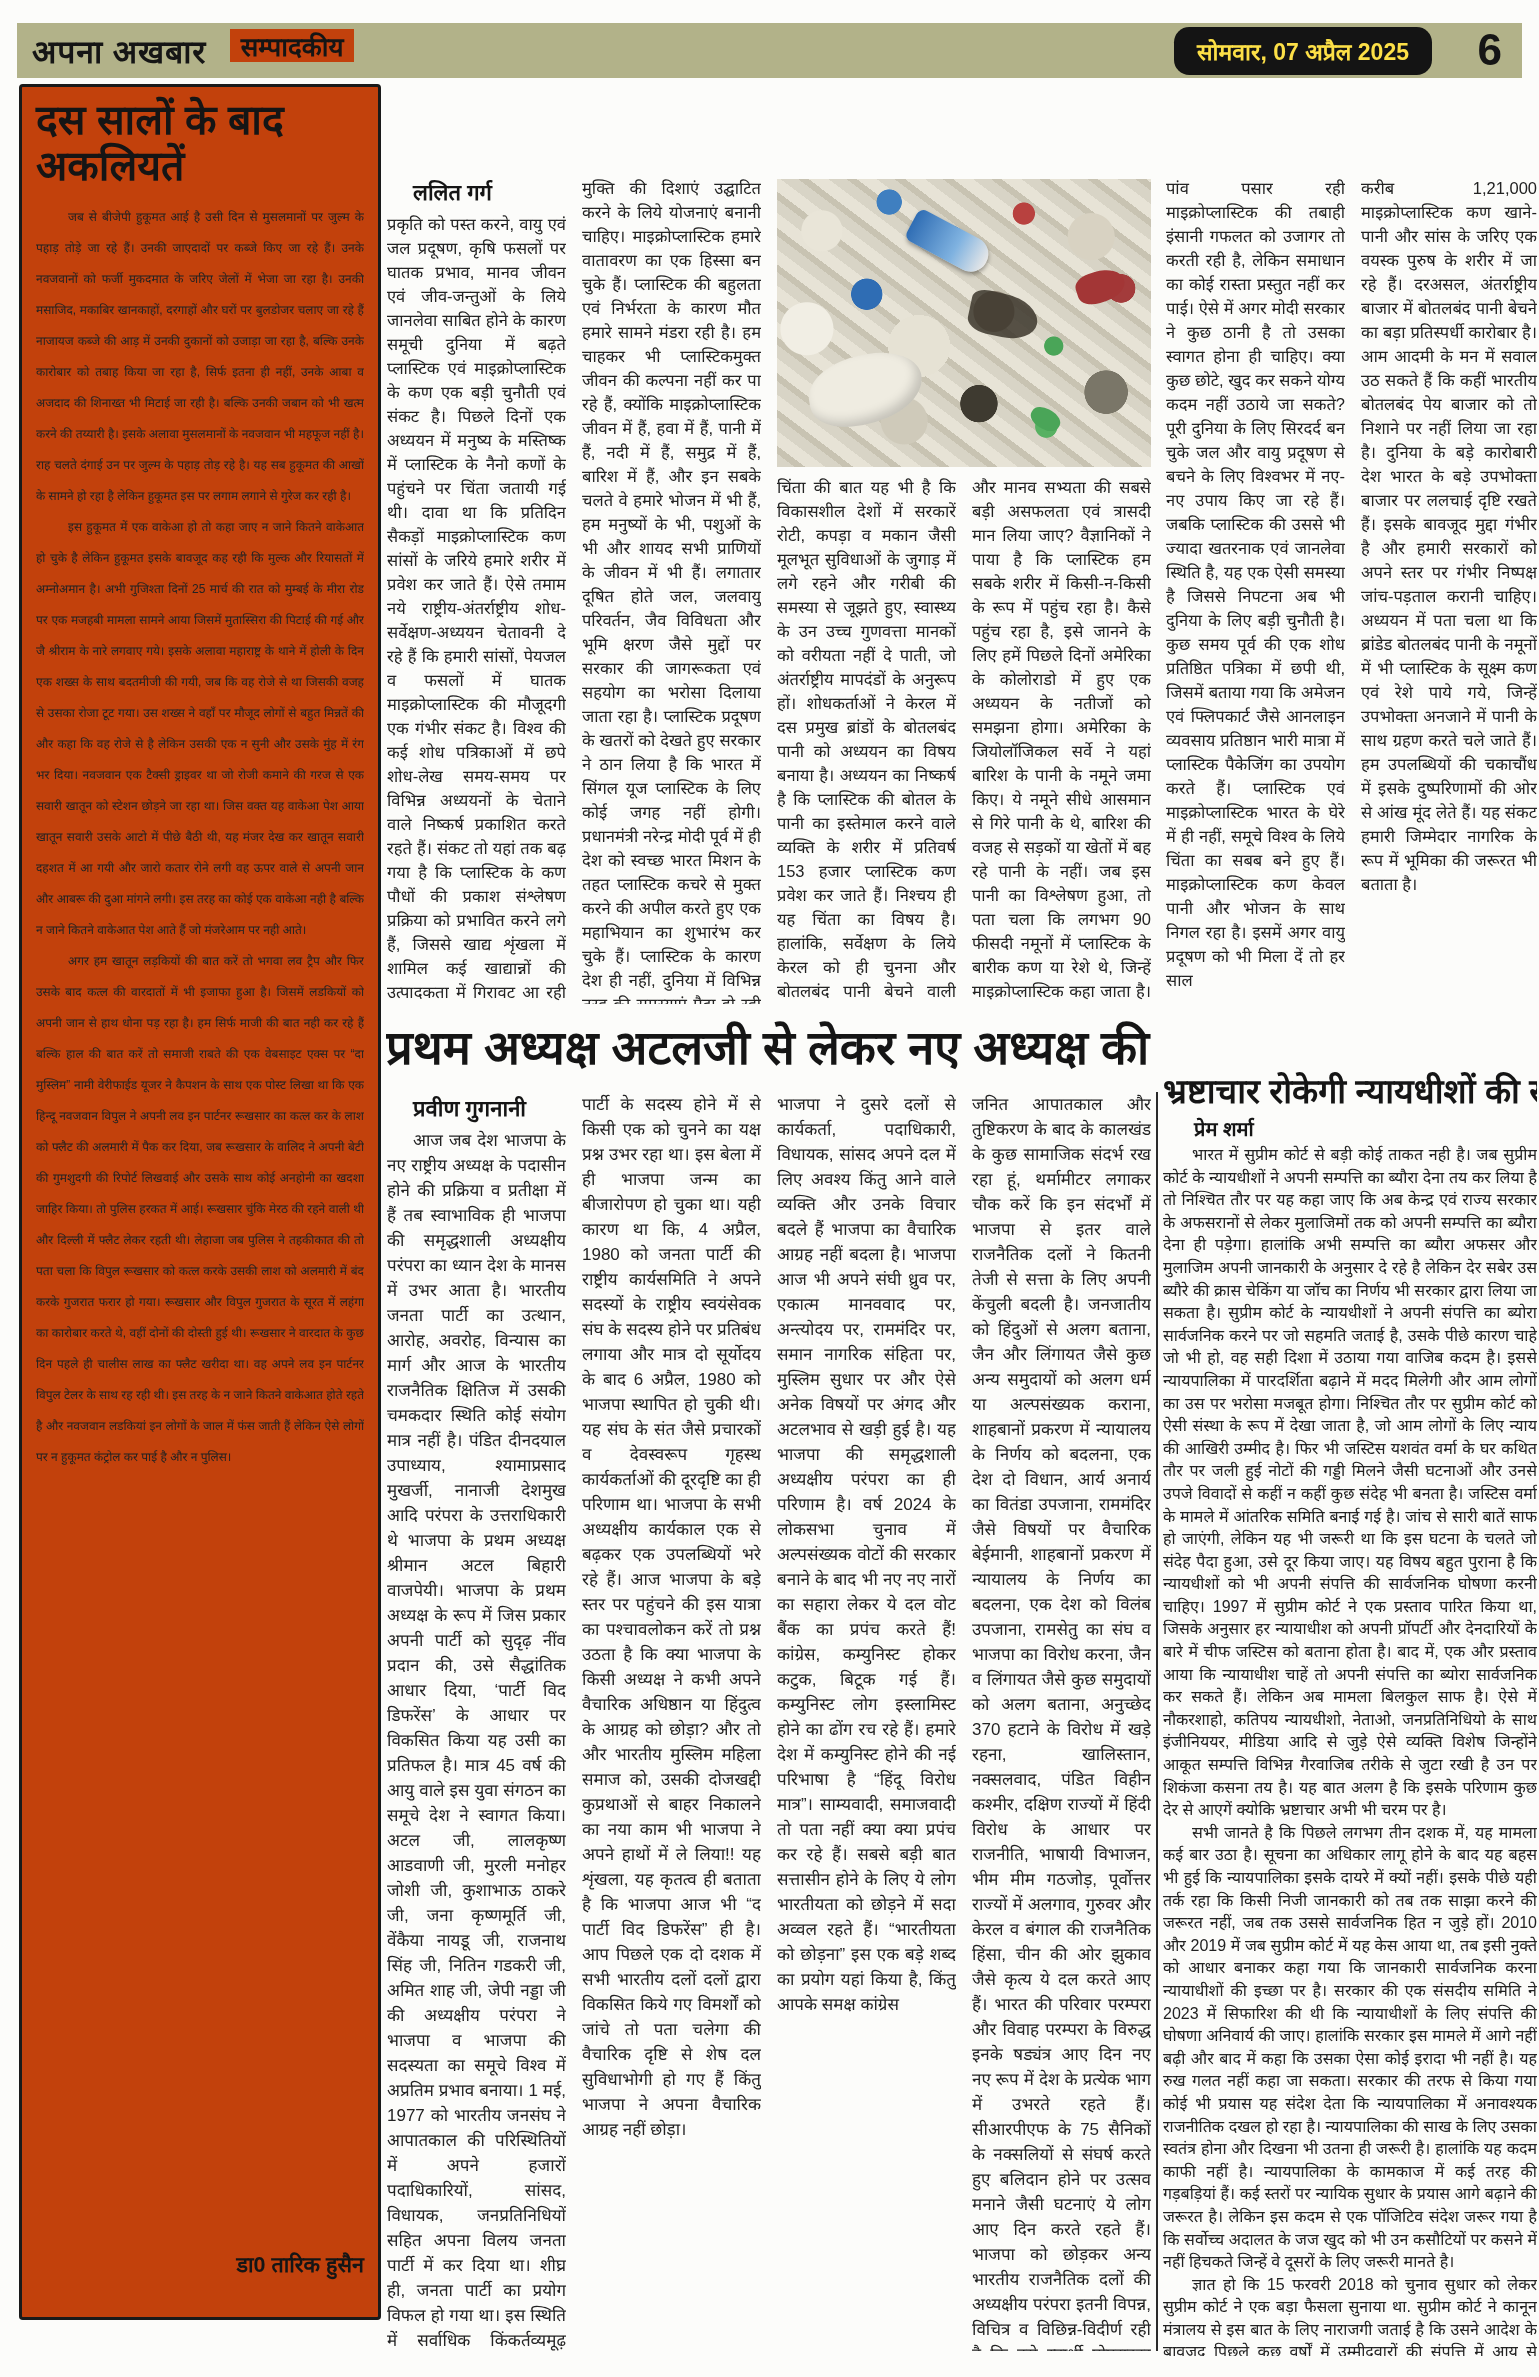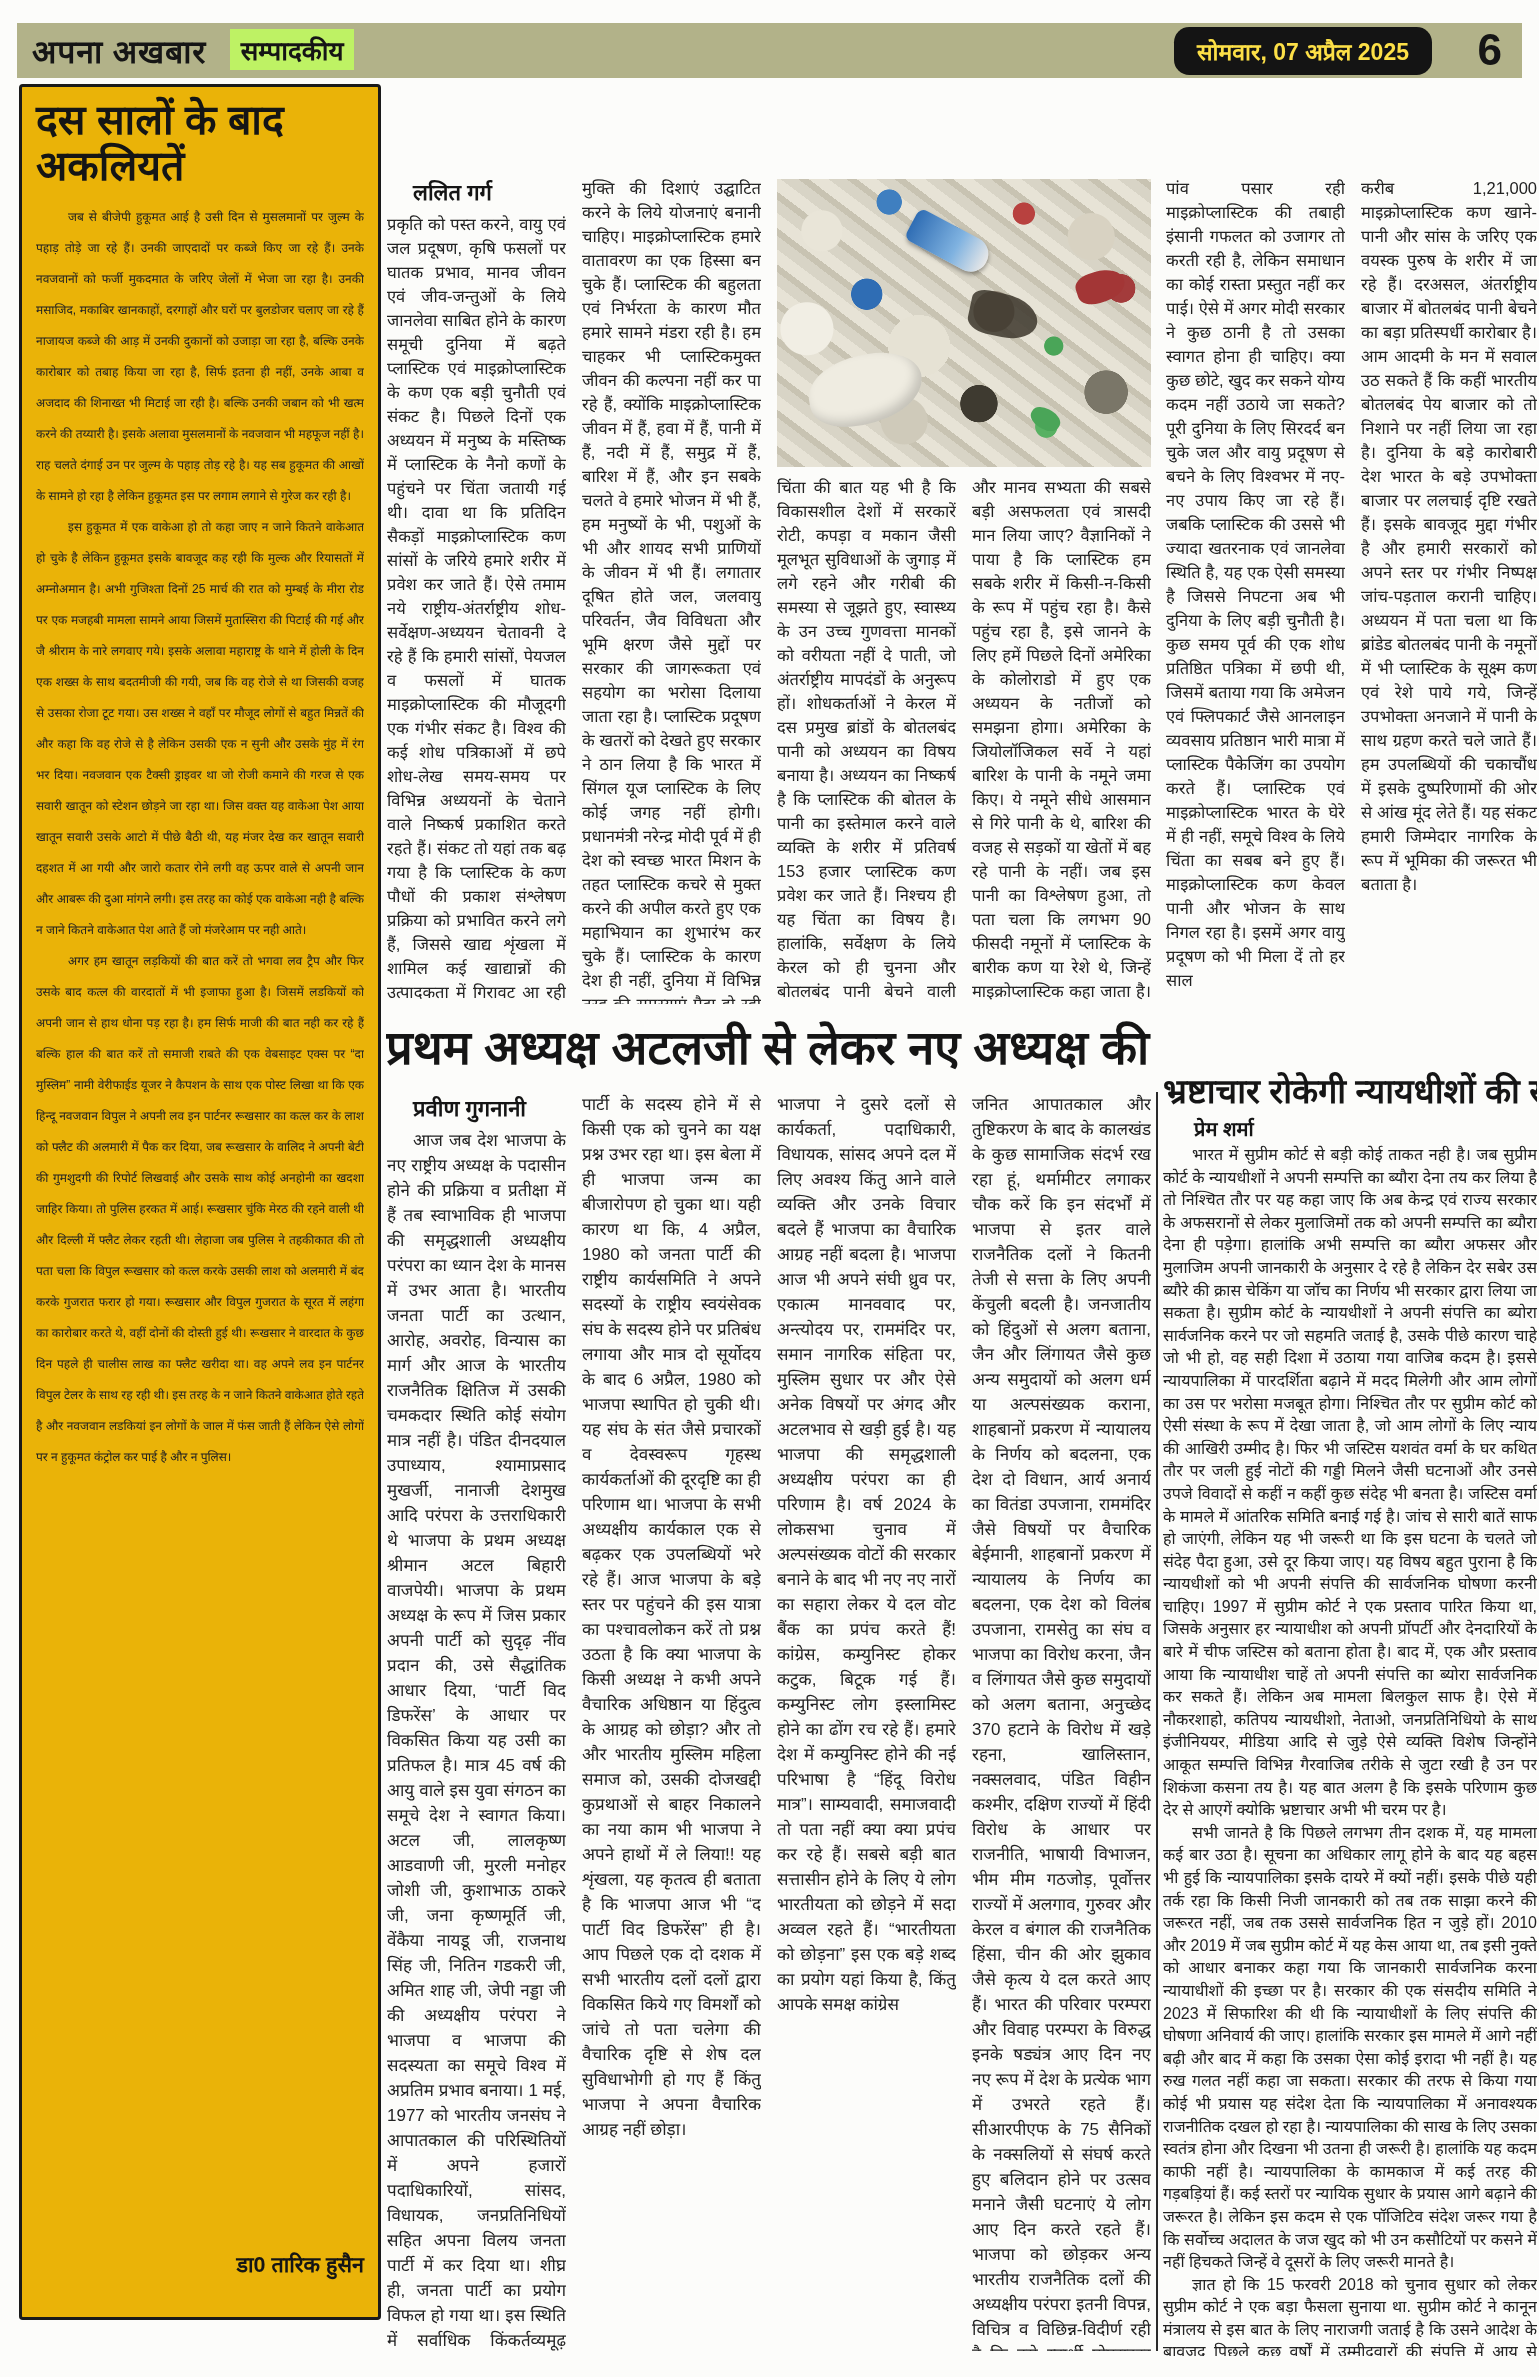--- a/index.html
+++ b/index.html
@@ -9,35 +9,35 @@
     position:relative; width:1540px; height:2377px; margin:0 auto;
     background:#fcfcfa; color:#151515; overflow:hidden;
   }
   
   .masthead {
     position:absolute; left:17px; top:23px; width:1505px; height:55px;
     background:#b2b289; display:flex; align-items:center;
   }
   .paper-name { font-size:32px; font-weight:bold; padding-left:15px; letter-spacing:0.8px; }
   .section-chip {
-    position:absolute; left:213px; top:6.1px; height:41px; min-width:124px;
-    background:#bef264; display:flex; align-items:center; justify-content:center;
+    position:absolute; left:213px; top:6.1px; height:33px; min-width:124px;
+    background:#c2410c; display:flex; align-items:center; justify-content:center;
     font-size:26px; font-weight:bold; padding:0 10.7px;
   }
   .date-pill {
     position:absolute; right:90px; top:3.8px; height:48px;
     background:#141414; color:#fde047; border-radius:15.3px;
     display:flex; align-items:center; font-size:23px; font-weight:bold; padding:0 23px;
   }
   .page-num { position:absolute; right:20px; top:1.5px; font-size:44px; font-weight:800; }
 
   
   .left-box {
     position:absolute; left:19px; top:84px; width:362px; height:2236px;
-    border:3.8px solid #1a1a1a; border-radius:3.8px; background:#eab308;
+    border:3.8px solid #1a1a1a; border-radius:3.8px; background:#c2410c;
     padding:10.7px 14px 7.7px 14px;
   }
   .left-box h2 { font-size:41px; line-height:1.12; font-weight:800; margin-bottom:12.3px; }
   .left-body { height:2040px; overflow:hidden; }
   .left-body p {
     font-size:12px; line-height:31px; text-align:justify; text-indent:32px; color:#222;
   }
   .left-sign { text-align:right; font-size:21.5px; font-weight:bold; margin-top:7.7px; }
 
   

